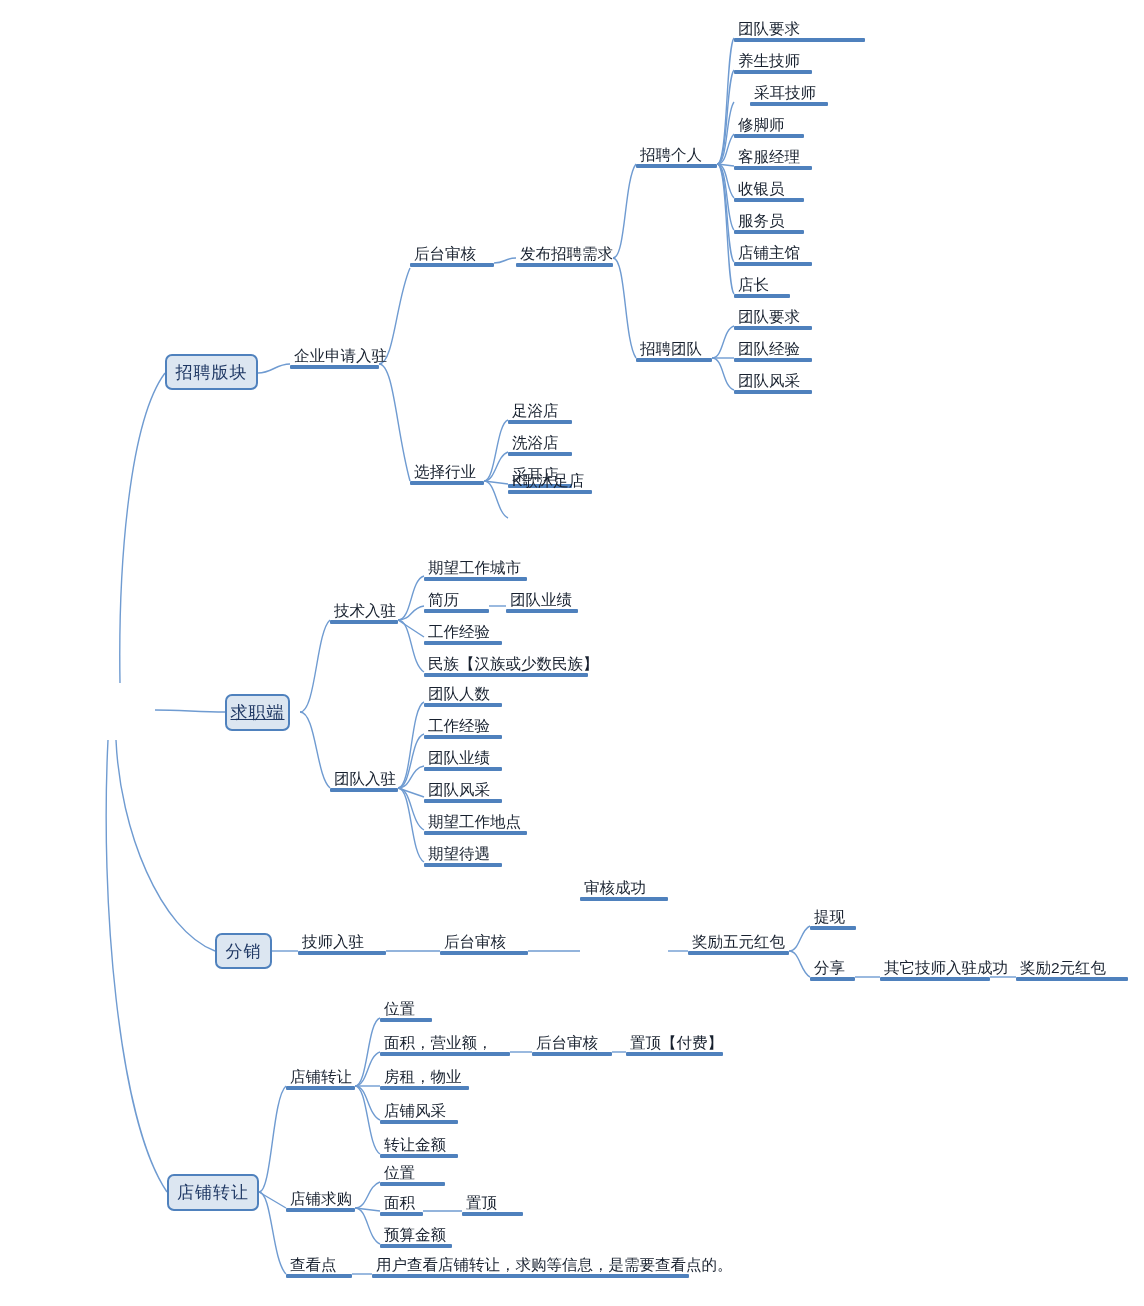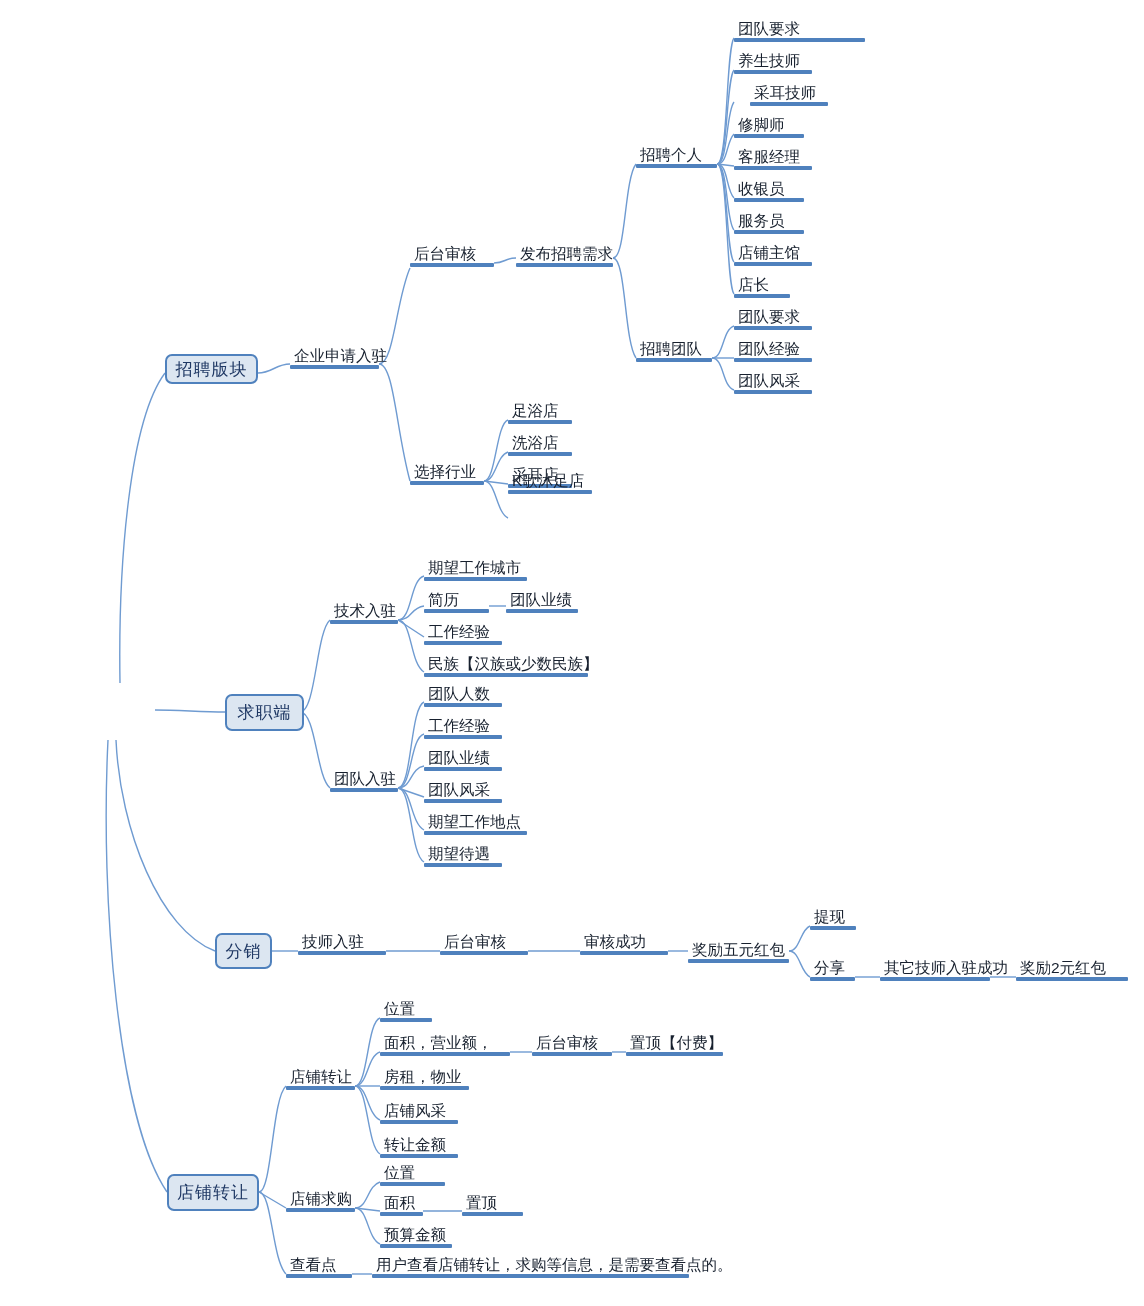--- a/index.html
+++ b/index.html
@@ -119,22 +119,22 @@
       <path d="M355,1208 L380,1211"></path>
       <path d="M355,1208 C368,1208 367,1238 380,1244"></path>
 
       <path d="M423,1211 C440,1211 446,1211 462,1211"></path>
 
       <path d="M352,1274 C360,1274 364,1274 372,1274"></path>
     </g>
   </svg>
 
 
-  <div class="node lvl1-box" style="left:165px;top:354px;width:93px;height:30px;">招聘版块</div>
-  <div class="node lvl1-box" style="left:225px;top:694px;width:79px;height:37px;">求职端</div>
+  <div class="node lvl1-box" style="left:165px;top:354px;width:93px;height:36px;">招聘版块</div>
+  <div class="node lvl1-box" style="left:225px;top:694px;width:65px;height:37px;text-decoration:underline;">求职端</div>
   <div class="node lvl1-box" style="left:215px;top:933px;width:57px;height:36px;">分销</div>
   <div class="node lvl1-box" style="left:167px;top:1174px;width:92px;height:37px;">店铺转让</div>
 
   <div class="node topic" style="left:290px;top:347px;width:89px;">
     <span class="t">企业申请入驻</span>
     <span class="rule"></span>
   </div>
   <div class="node topic" style="left:410px;top:245px;width:84px;">
     <span class="t">后台审核</span>
     <span class="rule"></span>
@@ -278,25 +278,25 @@
   </div>
 
   <div class="node topic" style="left:298px;top:933px;width:88px;">
     <span class="t">技师入驻</span>
     <span class="rule"></span>
   </div>
   <div class="node topic" style="left:440px;top:933px;width:88px;">
     <span class="t">后台审核</span>
     <span class="rule"></span>
   </div>
-  <div class="node topic" style="left:580px;top:933px;width:88px;">
+  <div class="node topic" style="left:580px;top:879px;width:88px;">
     <span class="t">审核成功</span>
     <span class="rule"></span>
   </div>
-  <div class="node topic" style="left:688px;top:933px;width:101px;margin-top:8px;">
+  <div class="node topic" style="left:688px;top:933px;width:101px;">
     <span class="t">奖励五元红包</span>
     <span class="rule"></span>
   </div>
   <div class="node topic" style="left:810px;top:908px;width:46px;">
     <span class="t">提现</span>
     <span class="rule"></span>
   </div>
   <div class="node topic" style="left:810px;top:959px;width:45px;">
     <span class="t">分享</span>
     <span class="rule"></span>

